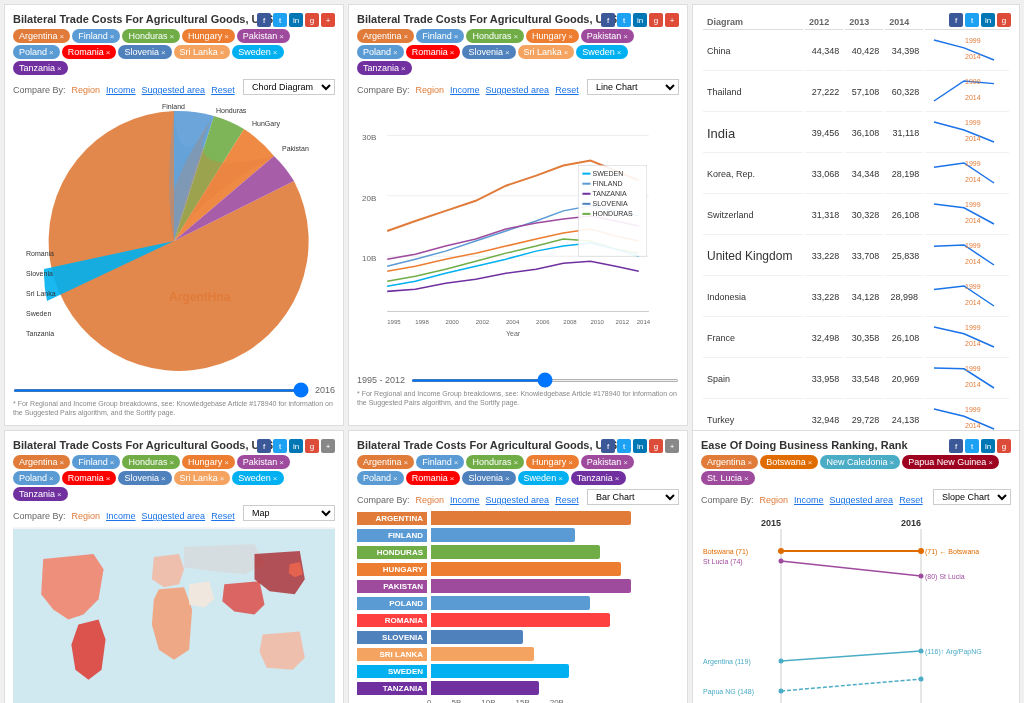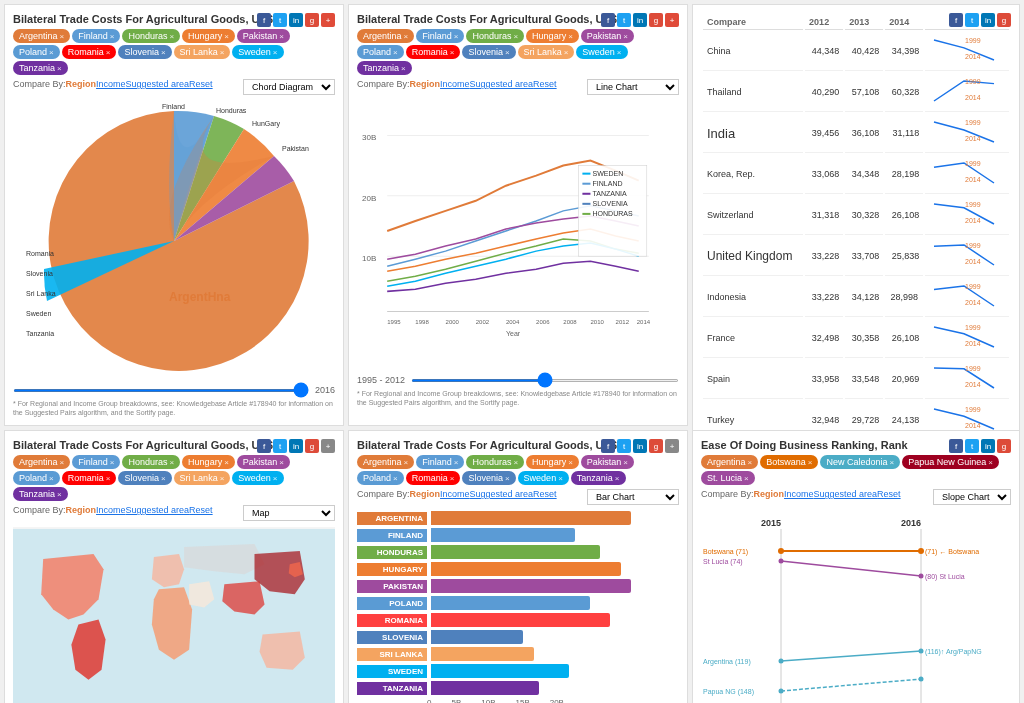--- a/index.html
+++ b/index.html
@@ -58,27 +58,28 @@
       font-size: 9px;
       color: #fff;
       display: flex;
       align-items: center;
       gap: 2px;
       cursor: pointer;
     }
     .tag .x { font-size: 8px; opacity: 0.8; }
     .compare-row {
       display: flex;
-      align-items: flex-start;
+      align-items: flex-end;
+      gap: 6px;
       margin-bottom: 6px;
       font-size: 9px;
     }
     .compare-row .lbl { color: #666; }
     .compare-row .link { color: #1a73e8; cursor: pointer; text-decoration: underline; }
-    .compare-row .active { color: #e07b39; font-weight: bold; }
+    .compare-row .active { color: #e07b39; font-weight: normal; }
     .chart-select {
       position: absolute;
       right: 8px;
       font-size: 9px;
       border: 1px solid #ccc;
       padding: 1px 4px;
       background: #fff;
       cursor: pointer;
     }
 
@@ -396,21 +397,21 @@
   <div class="panel" id="panel-countries">
     <div class="social-icons">
       <span class="social-icon" style="background:#3b5998">f</span>
       <span class="social-icon" style="background:#1da1f2">t</span>
       <span class="social-icon" style="background:#0077b5">in</span>
       <span class="social-icon" style="background:#dd4b39">g</span>
     </div>
     <table class="countries-table">
       <thead>
         <tr>
-          <th>Compare</th>
+          <th>Diagram</th>
           <th>2012</th>
           <th>2013</th>
           <th>2014</th>
           <th></th>
         </tr>
       </thead>
       <tbody id="countries-tbody">
       <tr class="countries-row">
     <td style="font-size:9px;">China</td>
     <td style="font-size:9px;text-align:right;">44,348</td>
@@ -419,21 +420,21 @@
     <td>
       <svg width="70" height="30" viewBox="0 0 70 30">
         <polyline points="5,5 35,12.879396984924622 65,25" fill="none" stroke="#1a73e8" stroke-width="1.5"></polyline>
         <text x="36" y="8" font-size="7" fill="#e07b39">1999</text>
         <text x="36" y="24" font-size="7" fill="#e07b39">2014</text>
       </svg>
     </td>
   </tr>
           <tr class="countries-row">
     <td style="font-size:9px;">Thailand</td>
-    <td style="font-size:9px;text-align:right;">40,290</td>
+    <td style="font-size:9px;text-align:right;">27,222</td>
     <td style="font-size:9px;text-align:right;">57,108</td>
     <td style="font-size:9px;text-align:right;">60,328</td>
     <td>
       <svg width="70" height="30" viewBox="0 0 70 30">
         <polyline points="5,25 35,5 65,7.62338946572434" fill="none" stroke="#1a73e8" stroke-width="1.5"></polyline>
         <text x="36" y="8" font-size="7" fill="#e07b39">1999</text>
         <text x="36" y="24" font-size="7" fill="#e07b39">2014</text>
       </svg>
     </td>
   </tr>

